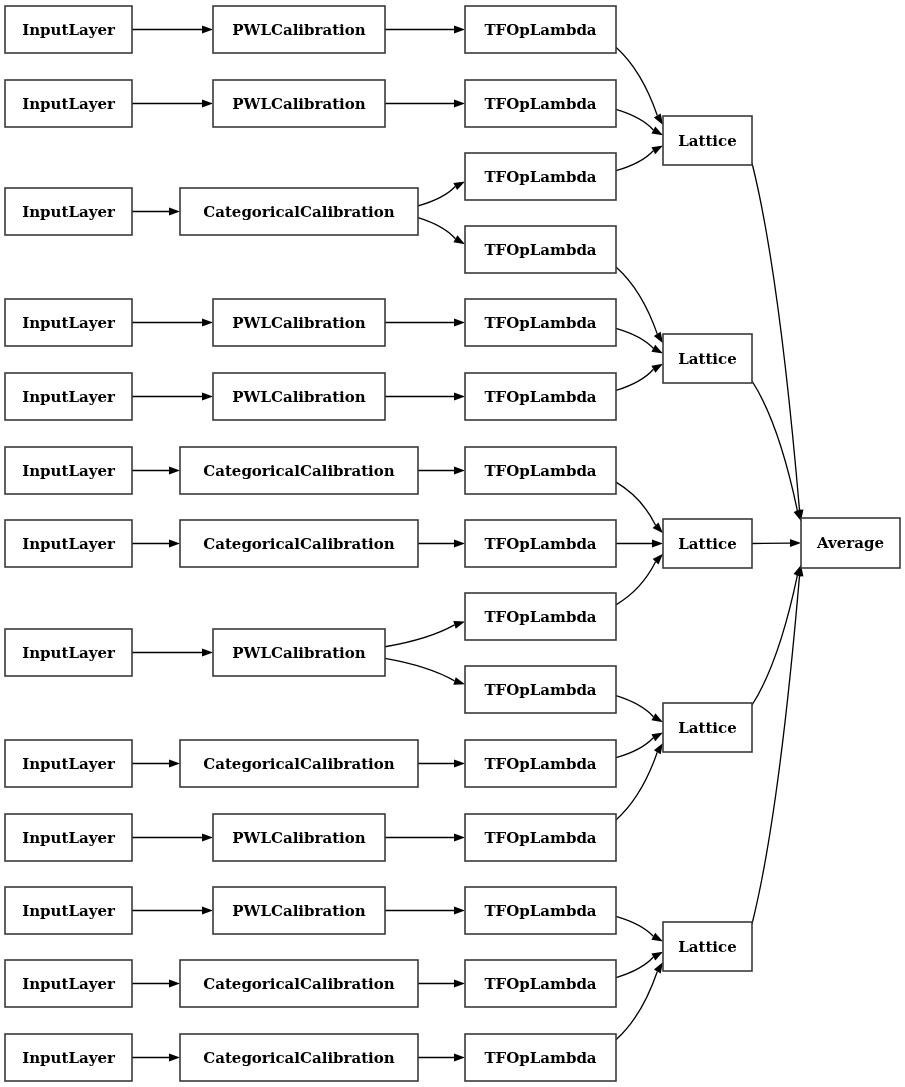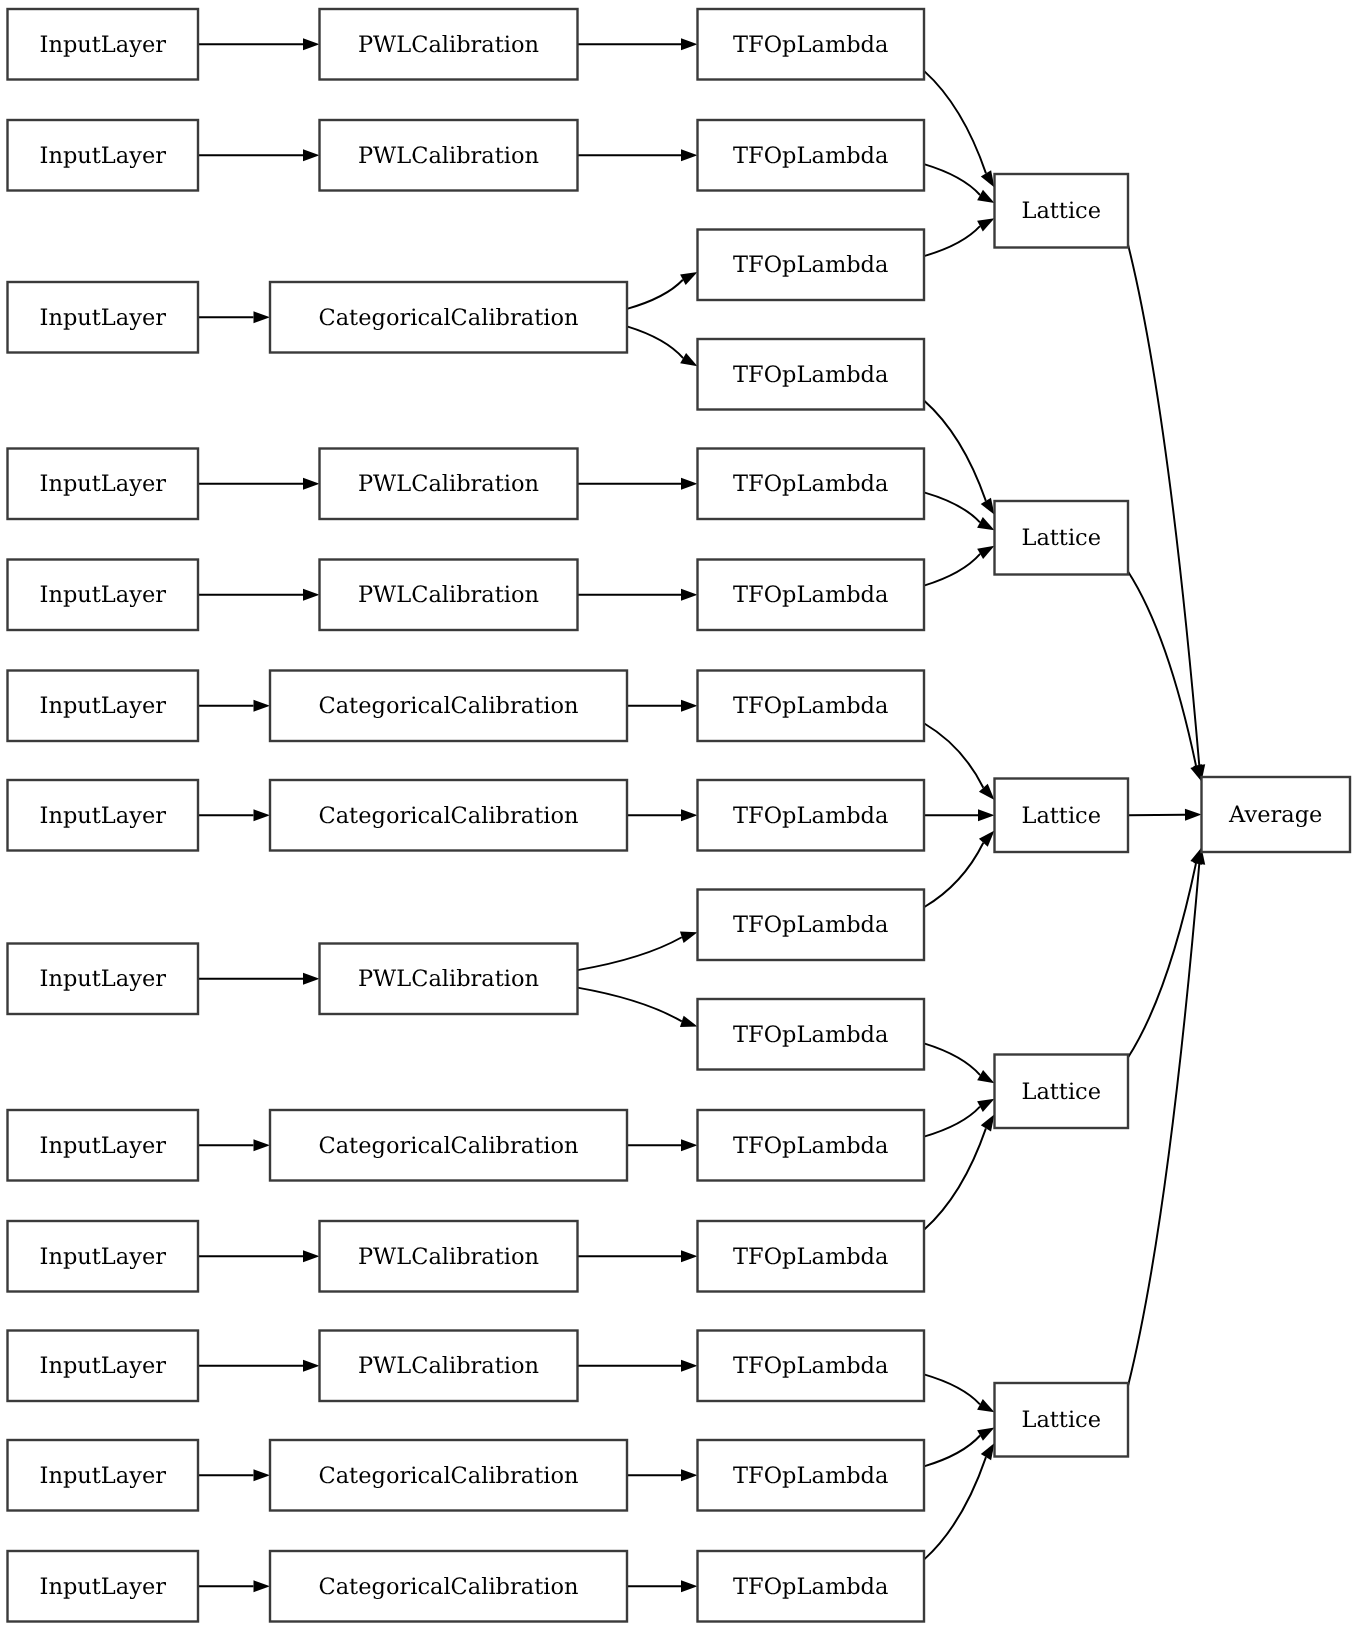--- a/index.html
+++ b/index.html
@@ -6,20 +6,21 @@
     margin: 0;
     padding: 0;
     background: #ffffff;
   }
   #diagram-root {
     position: relative;
     width: 905px;
     height: 1087px;
     background: #ffffff;
     font-family: "DejaVu Serif", "Liberation Serif", serif;
+    font-weight: bold;
   }
   svg#graph {
     display: block;
     width: 905px;
     height: 1087px;
   }
   .node-box {
     fill: #ffffff;
     stroke: #3a3a3a;
     stroke-width: 1.6;

